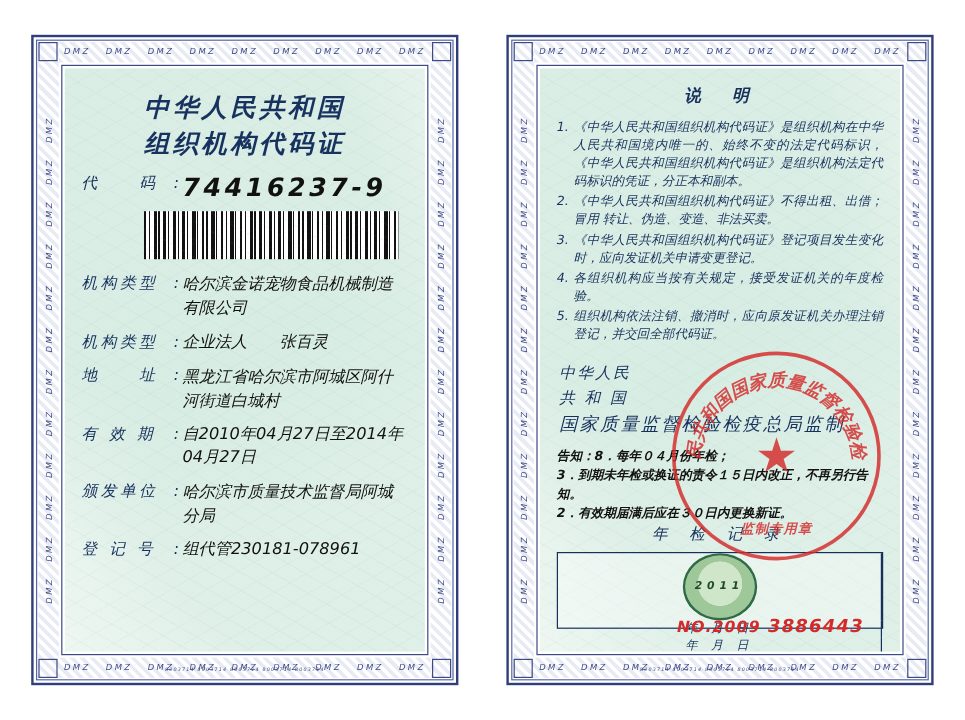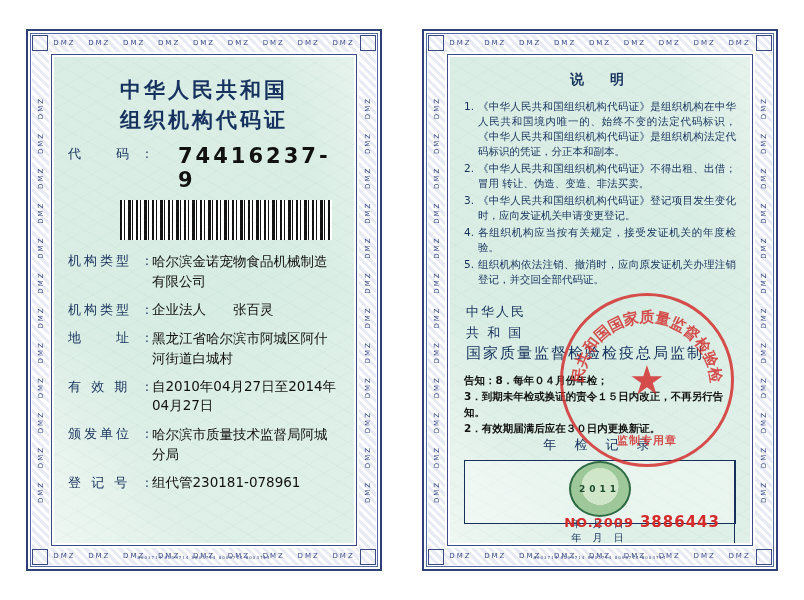--- a/index.html
+++ b/index.html
@@ -17,20 +17,21 @@
     align-items:center;
     padding:0;
     box-sizing:border-box;
   }
   
   .card{
     position:relative;
     width:356px;height:542px;
     background:#ffffff;
     box-sizing:border-box;
+    font-style:italic;
   }
   .card.left{margin-left:26px;}
   .card.right{margin-right:26px;}
 
   .border-outer{
     position:absolute;inset:0;
     border:2px solid #2f3f7a;
     box-sizing:border-box;
   }
   .border-mid{
@@ -117,21 +118,20 @@
     font-size:13.5px;
     line-height:19px;
     word-break:break-all;
   }
   .code-value{
     font-size:21px;
     font-weight:bold;
     letter-spacing:3px;
     color:#111;
     line-height:24px;
-    margin-left:26px;
   }
   .barcode{
     margin:8px 22px 2px 66px;
     height:40px;
     background:
       repeating-linear-gradient(90deg,
         #111 0 2px, #fff 2px 4px, #111 4px 5px, #fff 5px 8px,
         #111 8px 11px, #fff 11px 12px, #111 12px 13px, #fff 13px 16px);
   }
   .row.tall .val{line-height:20px;}

